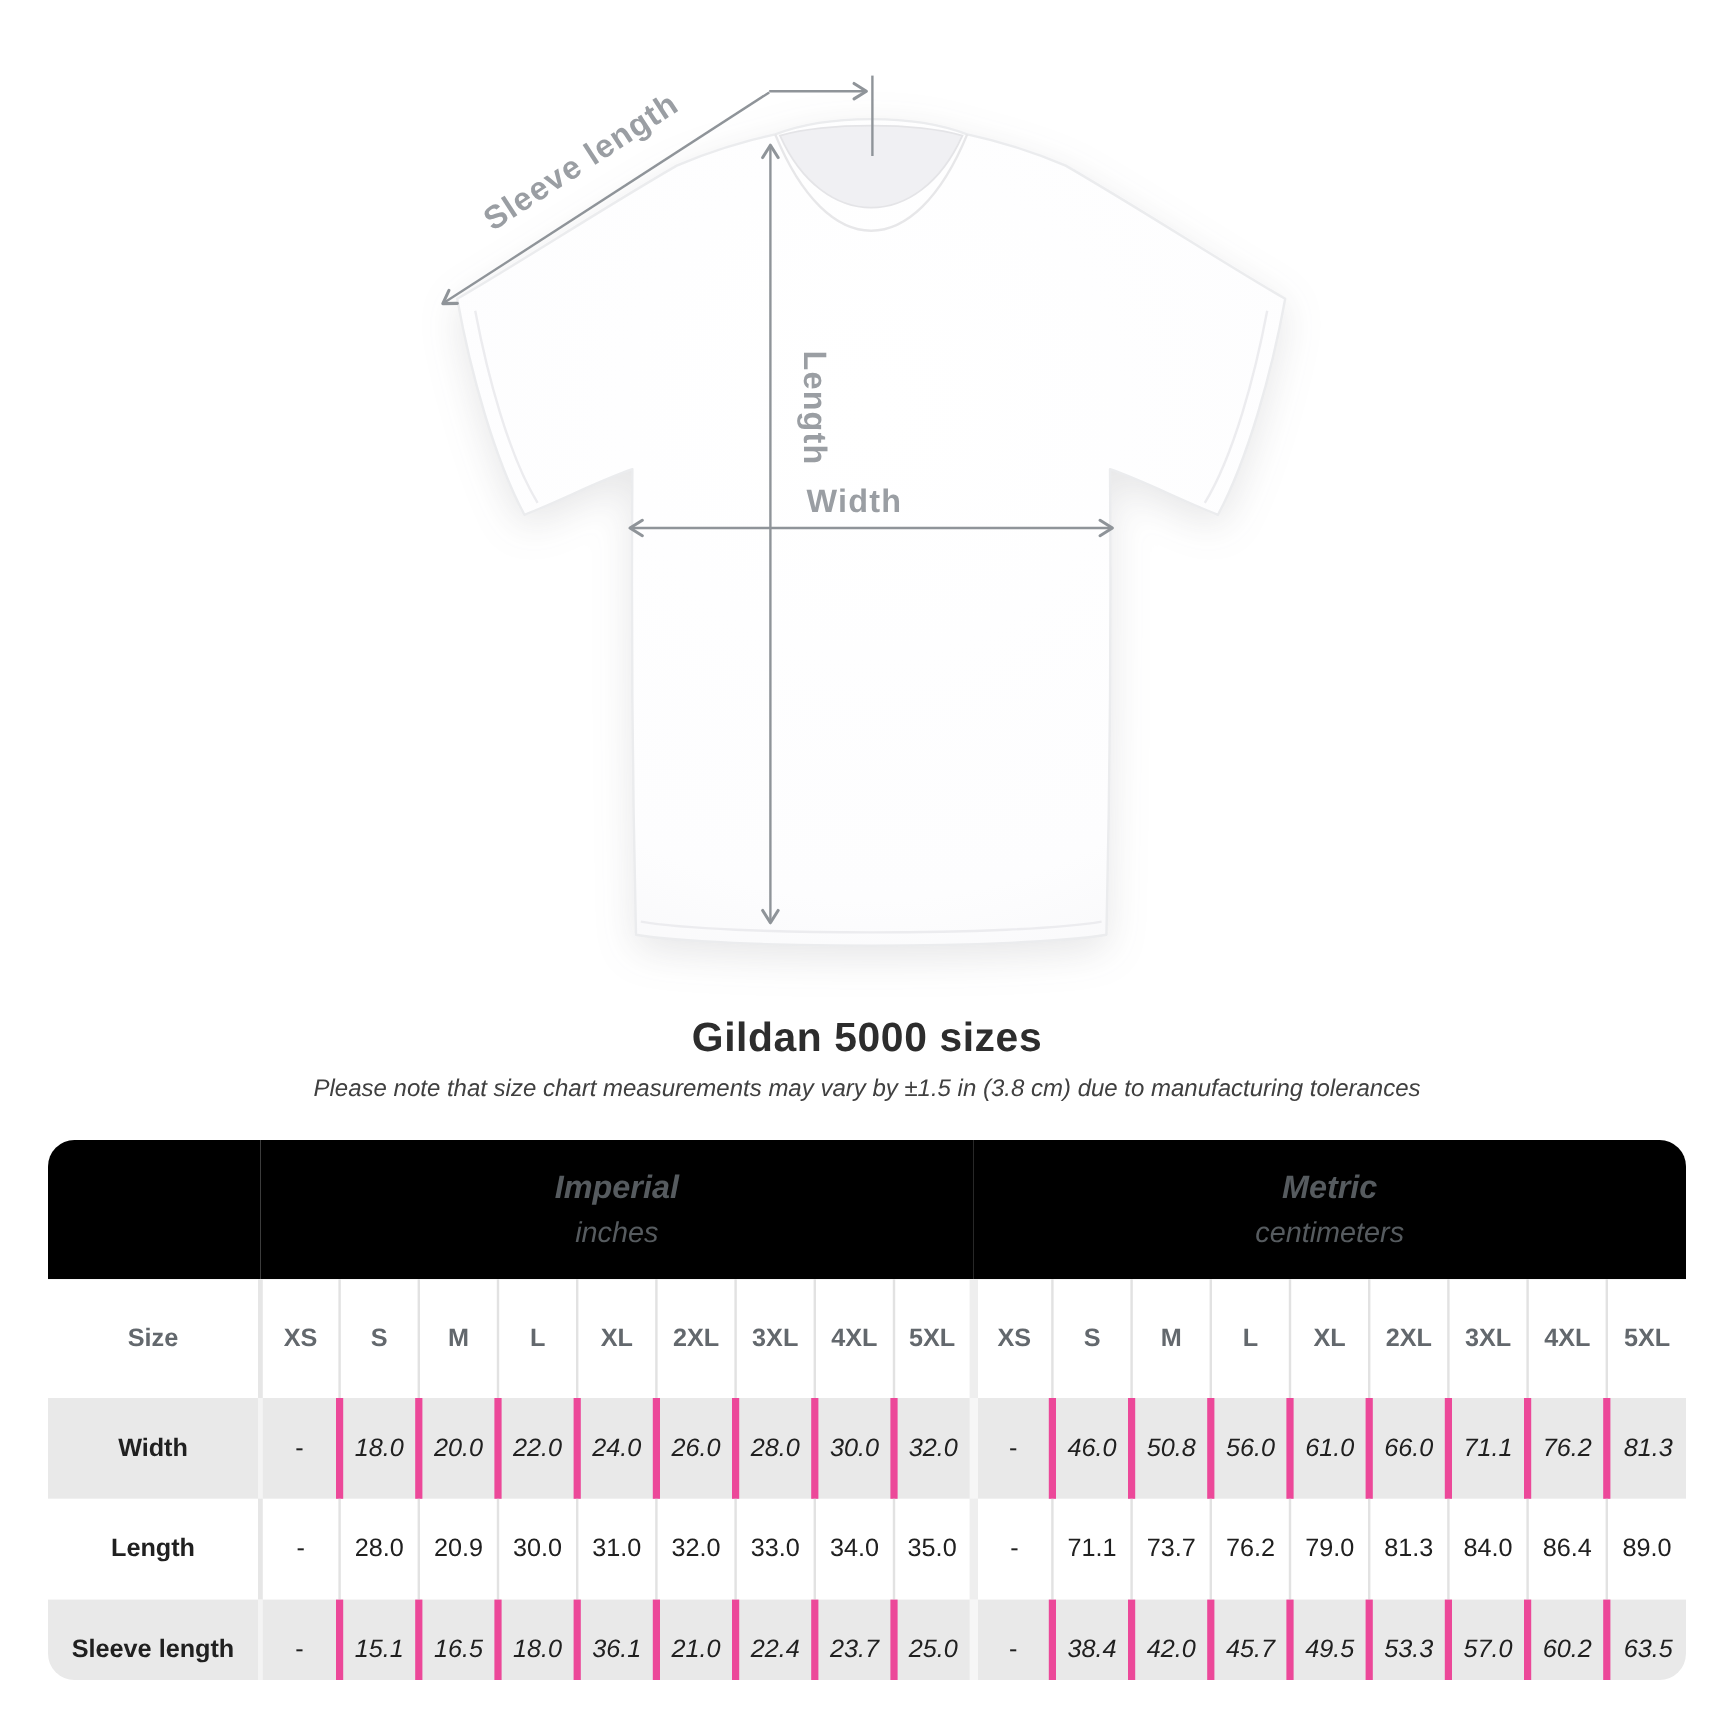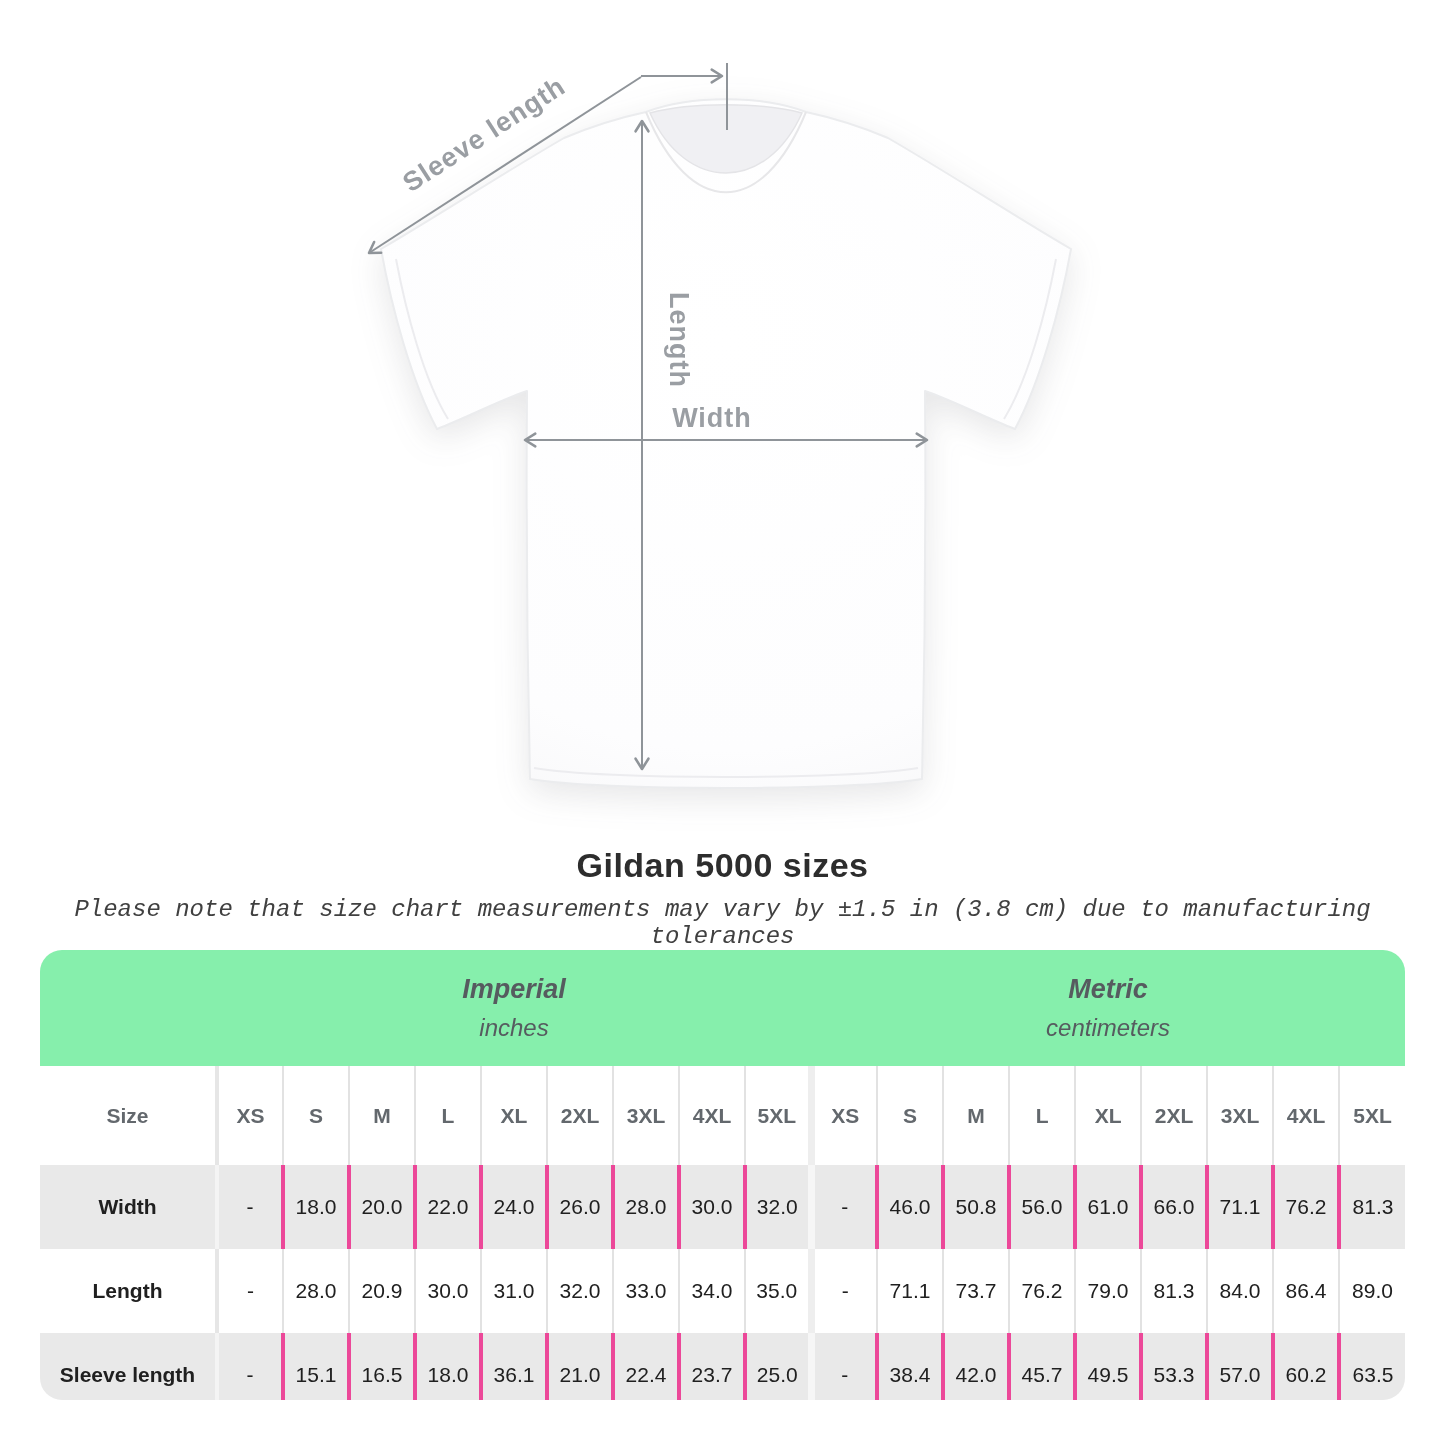--- a/index.html
+++ b/index.html
@@ -13,48 +13,48 @@
   #diagram svg{display:block;}
   .dim-line{stroke:#8f9499;stroke-width:2;fill:none;}
   .dim-label{fill:#9a9ea3;font-weight:bold;font-size:27px;letter-spacing:1px;}
   
   #title{
     position:absolute;left:0;top:846px;width:1445px;text-align:center;
     font-size:34px;font-weight:bold;color:#2d2d2d;letter-spacing:0.5px;
   }
   #subtitle{
     position:absolute;left:0;top:896px;width:1445px;text-align:center;
-    font-size:24px;font-style:italic;color:#404040;font-family:Liberation Mono, monospace;
+    font-size:20px;font-style:italic;color:#404040;
   }
   
   #table-wrap{
     position:absolute;left:40px;top:950px;width:1365px;height:450px;
     border-radius:22px;overflow:hidden;background:#ffffff;
   }
   table.size-table{
     width:1365px;height:450px;border-collapse:collapse;table-layout:fixed;
   }
   table.size-table td{
     text-align:center;vertical-align:middle;padding:0;
     font-size:21px;color:#202020;
   }
-  tr.band-row{height:116px;background:#86efac;margin-top:36px;}
+  tr.band-row{height:116px;background:#000000;margin-top:36px;}
   tr.band-row td{border:none;}
   .group-name{font-size:27px;font-weight:bold;font-style:italic;color:#565b5f;line-height:1.15;}
   .group-unit{font-size:24px;font-style:italic;color:#565b5f;margin-top:9px;}
   tr.size-row{height:99px;background:#ffffff;}
   tr.size-row td{font-weight:bold;color:#63686d;}
   tr.data-row{height:84px;}
   tr.row-gray{background:#e9e9e9;}
   tr.row-white{background:#ffffff;}
   td.row-label{font-weight:bold;color:#5d6267;font-size:21.5px;}
   
   tr.size-row td.sep,
   tr.row-white td.sep{border-left:2px solid #e2e2e2;}
-  tr.row-gray td.sep{border-left:4px solid #ec4899;}
+  tr.row-gray td.sep{border-left:6px solid #ec4899;font-style:italic;}
   tr.size-row td.sep-first,
   tr.row-white td.sep-first{border-left:4px solid #e6e6e6;}
   tr.row-gray td.sep-first{border-left:4px solid #f4f4f4;}
   tr.size-row td.sep-group,
   tr.row-white td.sep-group{border-left:7px solid #eeeeee;}
   tr.row-gray td.sep-group{border-left:7px solid #f6f6f6;}
 </style>
 </head>
 <body>
 

